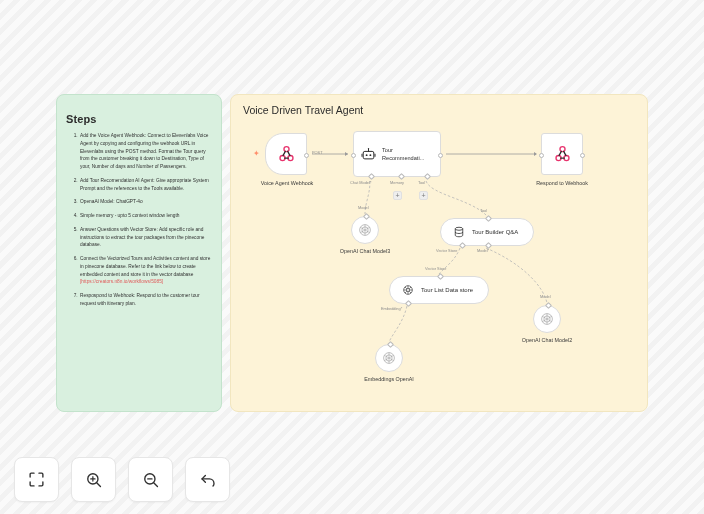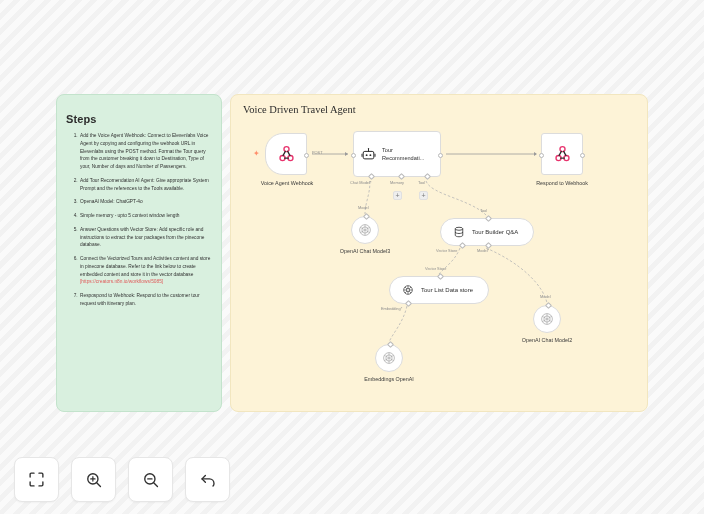--- a/index.html
+++ b/index.html
@@ -76,21 +76,20 @@
     border: 1px solid #f2e6bf;
     overflow: hidden;
   }
   #canvas-note .note-title {
     position: absolute;
     left: 12px;
     top: 9px;
     font-size: 10.5px;
     font-weight: normal;
     color: #2c2c2c;
-    font-family: Liberation Serif, serif;
   }
 
   
   .wf {
     position: absolute;
     inset: 0;
   }
   .edges {
     position: absolute;
     left: 0; top: 0;

